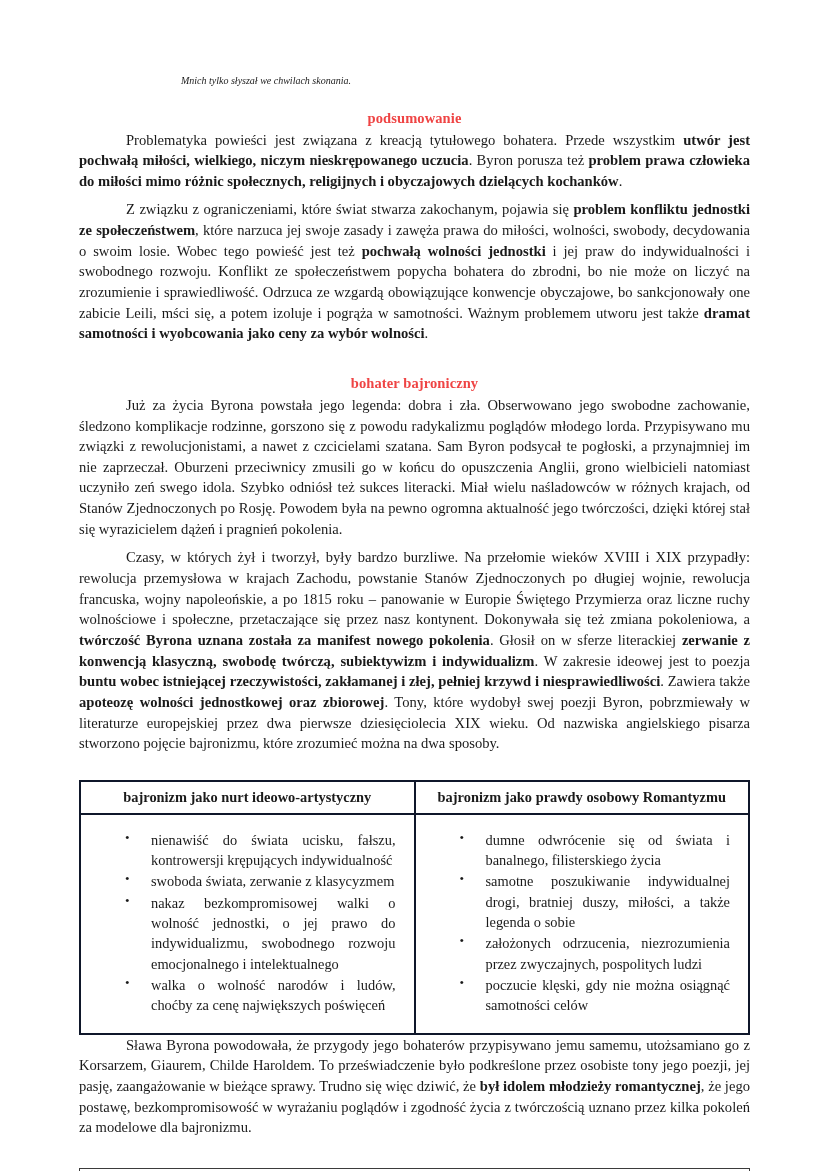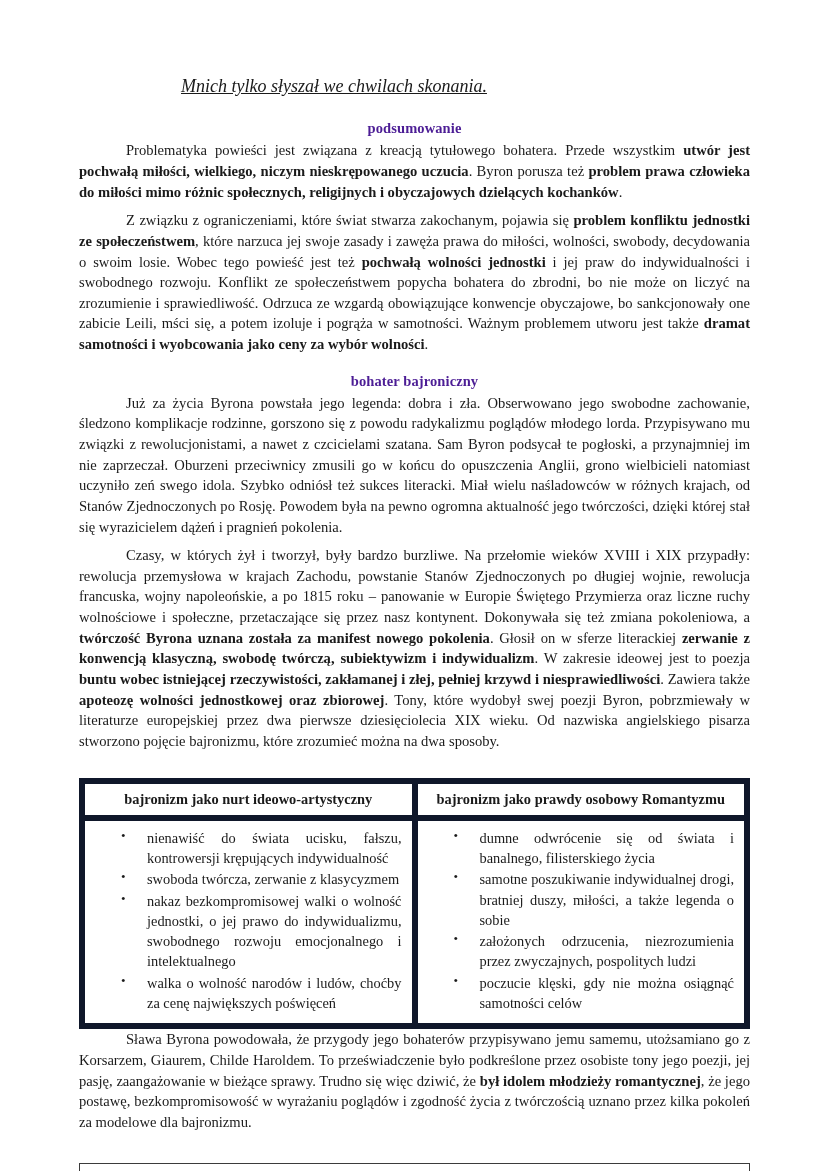--- a/index.html
+++ b/index.html
@@ -17,36 +17,35 @@
   }
   .page {
     position: relative;
     width: 828px;
     height: 1171px;
     box-sizing: border-box;
     padding: 74px 78px 0 79px;
   }
   .epigraph {
     font-style: italic;
-    font-size: 18px;
+    font-size: 10px;
     text-align: left;
     margin: 0 0 0 102px;
     line-height: 1.35;
-    text-decoration: underline;
   }
   .section-heading {
     text-align: center;
     font-weight: bold;
     font-size: 14.5px;
-    color: #4c1d95;
+    color: #ef4444;
     margin: 22px 0 3px 0;
     letter-spacing: 0.1px;
   }
   .heading-gap-top {
-    margin-top: 18px;
+    margin-top: 31px;
   }
   p.body {
     margin: 0;
     text-align: justify;
     text-indent: 47px;
     font-size: 14.6px;
     line-height: 1.415;
     hyphens: none;
     font-family: Liberation Serif, serif;
   }
@@ -57,34 +56,34 @@
 
   
   .compare-table {
     width: 671px;
     border-collapse: collapse;
     margin: 26px 0 0 0;
     table-layout: fixed;
   }
   .compare-table th,
   .compare-table td {
-    border: 6px solid #0f172a;
+    border: 2px solid #0f172a;
     vertical-align: top;
   }
   .compare-table th {
     text-align: center;
     font-weight: bold;
     font-size: 14.4px;
     padding: 7px 4px 7px 4px;
   }
   .compare-table td {
     padding: 7px 10px 9px 4px;
   }
   .compare-table ul {
-    margin: 0;
+    margin: 8px;
     padding: 0 0 0 32px;
     list-style: none;
   }
   .compare-table li {
     position: relative;
     font-size: 14.4px;
     line-height: 1.41;
     text-align: justify;
     margin: 0 0 1px 0;
     padding-left: 26px;
@@ -138,21 +137,21 @@
       <tr>
         <th>bajronizm jako nurt ideowo-artystyczny</th>
         <th>bajronizm jako prawdy osobowy Romantyzmu</th>
       </tr>
     </thead>
     <tbody>
       <tr>
         <td>
           <ul>
               <li>nienawiść do świata ucisku, fałszu, kontrowersji krępujących indywidualność</li>
-              <li>swoboda twórcza, zerwanie z klasycyzmem</li>
+              <li>swoboda świata, zerwanie z klasycyzmem</li>
               <li>nakaz bezkompromisowej walki o wolność jednostki, o jej prawo do indywidualizmu, swobodnego rozwoju emocjonalnego i intelektualnego</li>
               <li>walka o wolność narodów i ludów, choćby za cenę największych poświęceń</li>
             </ul>
         </td>
         <td>
           <ul>
               <li>dumne odwrócenie się od świata i banalnego, filisterskiego życia</li>
               <li>samotne poszukiwanie indywidualnej drogi, bratniej duszy, miłości, a także legenda o sobie</li>
               <li>założonych odrzucenia, niezrozumienia przez zwyczajnych, pospolitych ludzi</li>
               <li>poczucie klęski, gdy nie można osiągnąć samotności celów</li>

